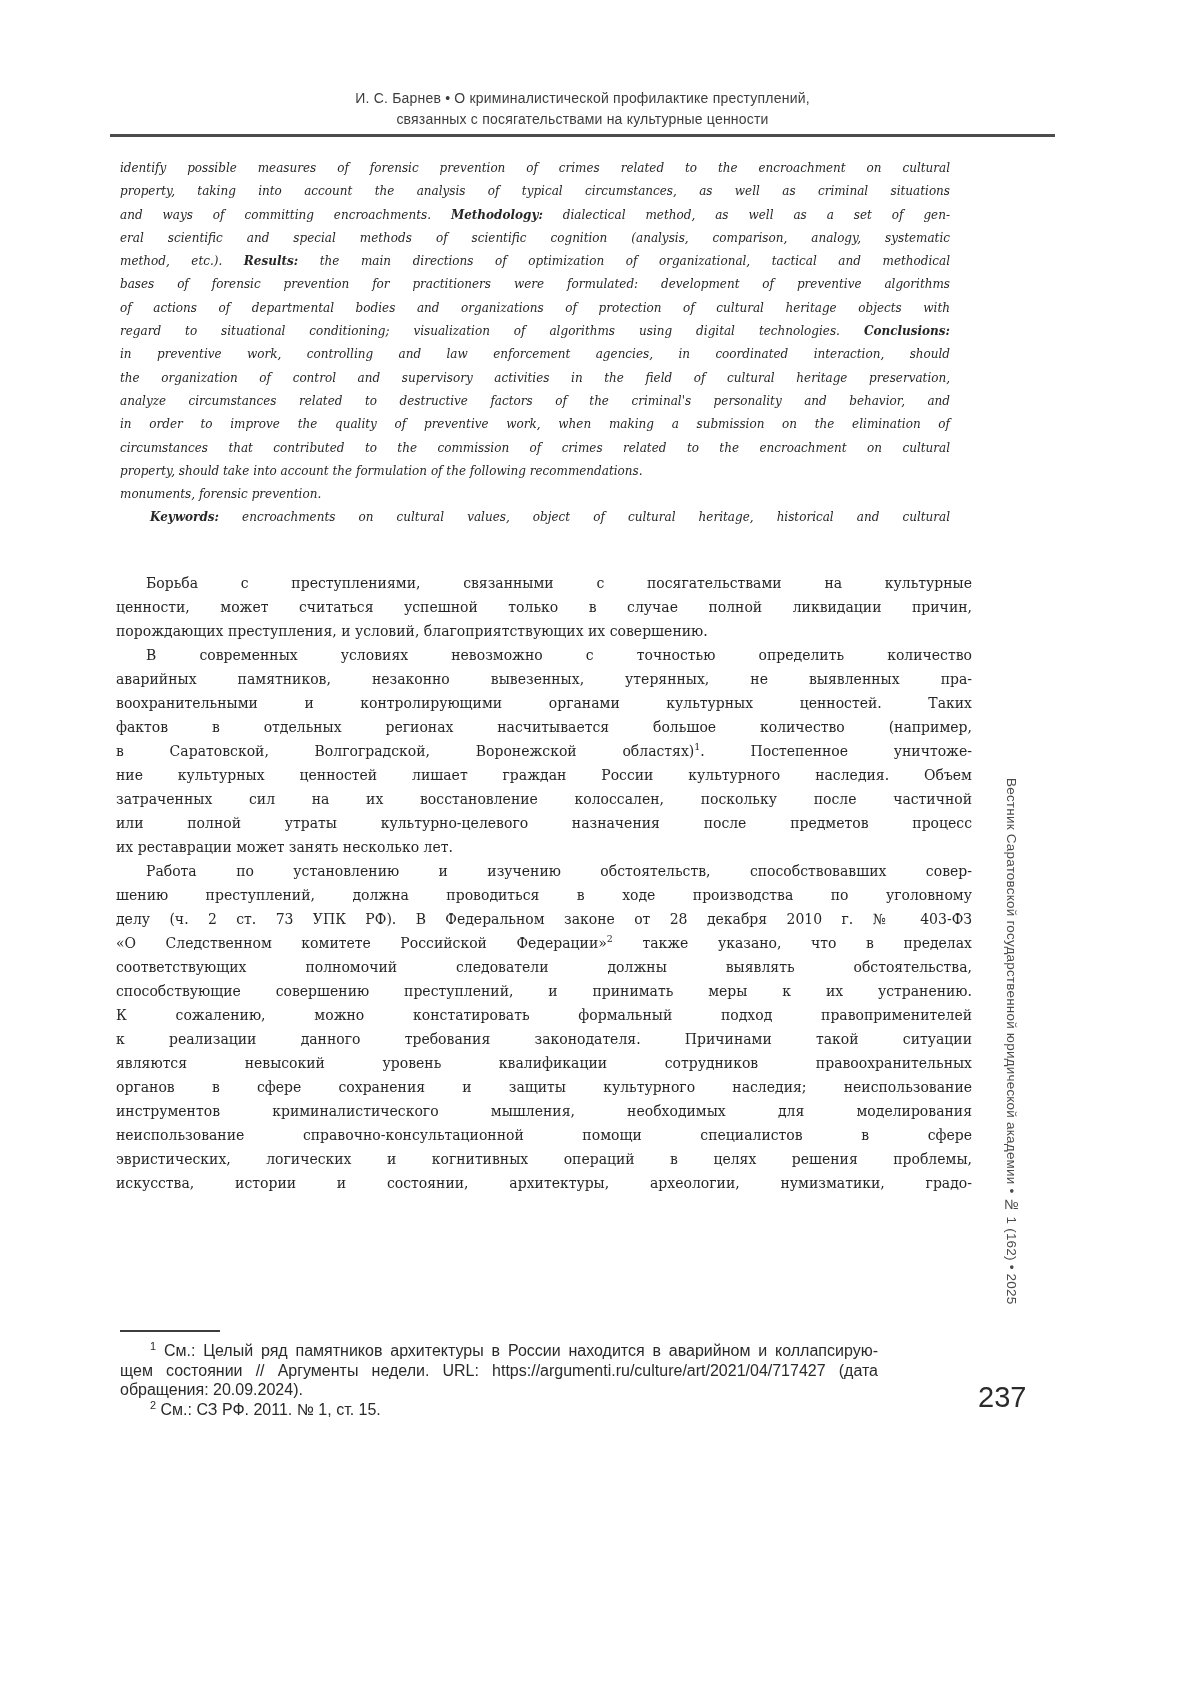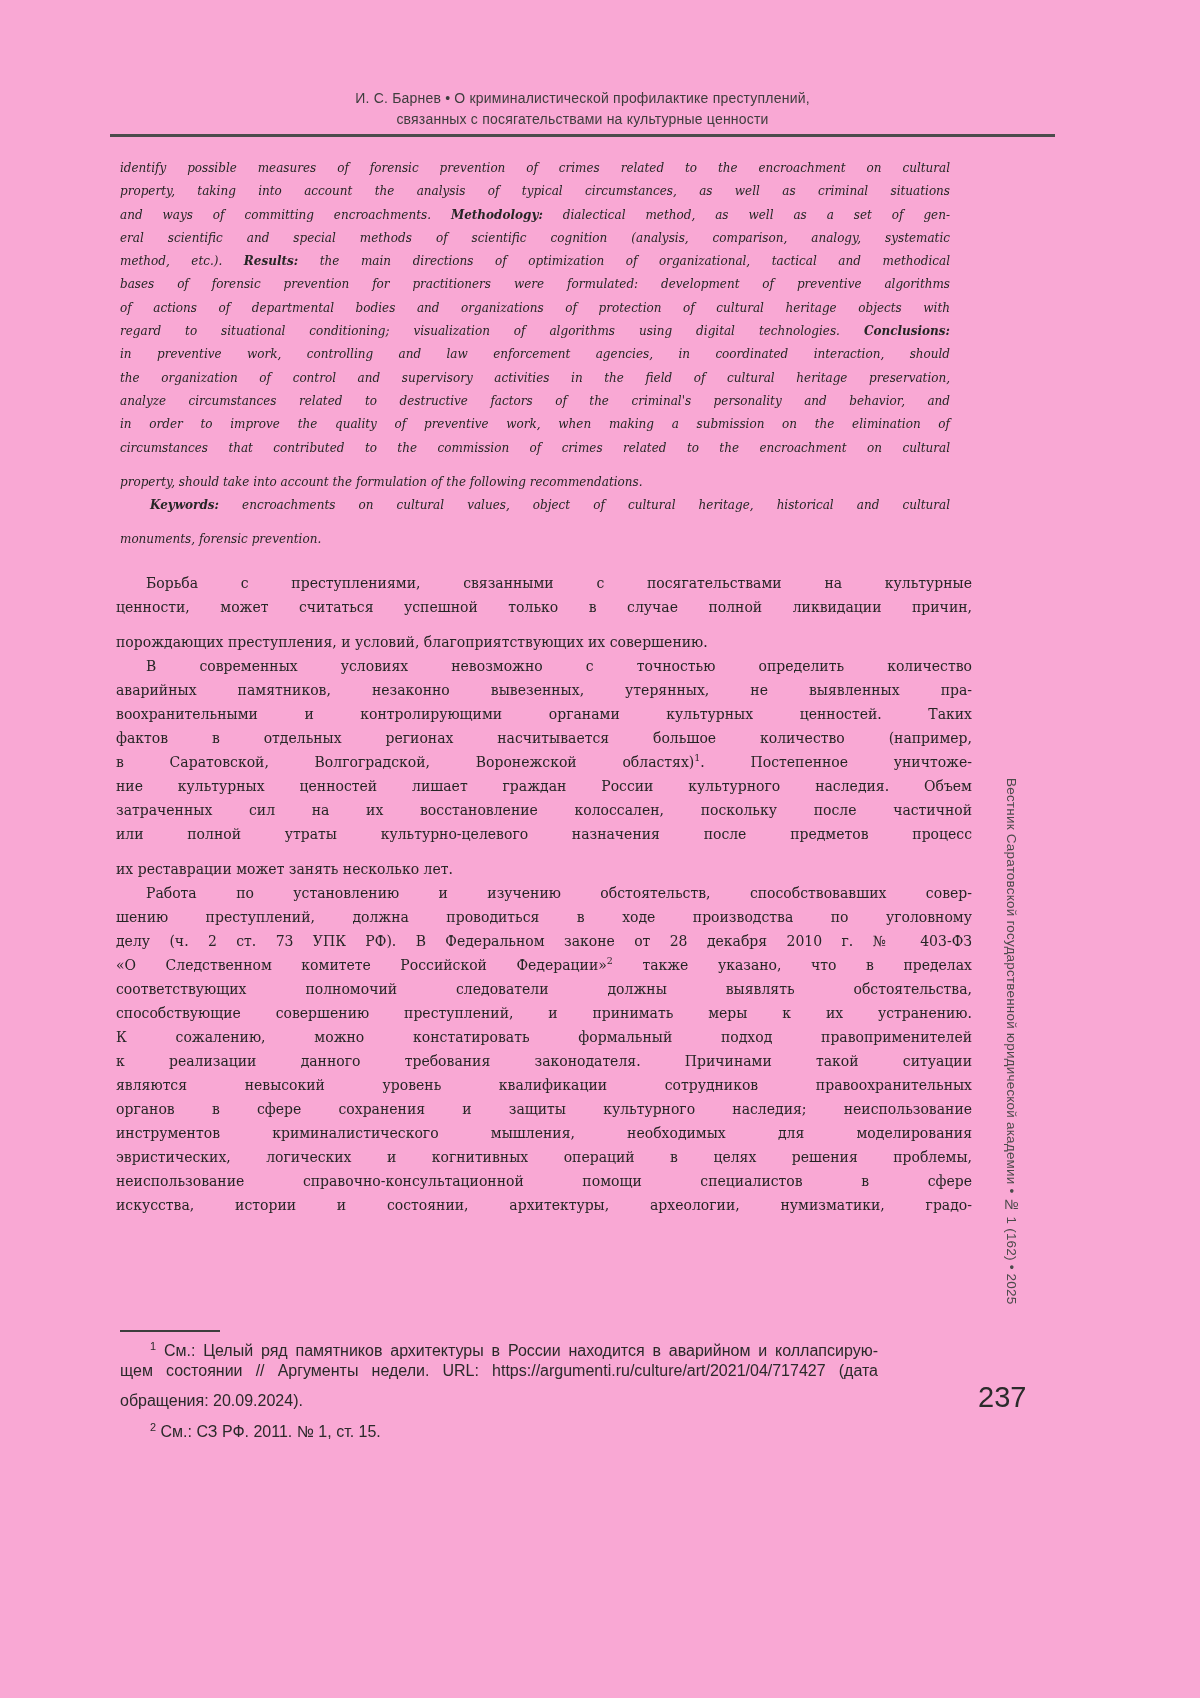--- a/index.html
+++ b/index.html
@@ -1,18 +1,18 @@
 <!DOCTYPE html>
 <html><head>
 <meta charset="utf-8">
 <style>
   html,body { margin:0; padding:0; background:#e8e8e8; }
   .page {
     position:relative; width:1200px; height:1698px; margin:0 auto;
-    background:#f9a8d4; overflow:hidden;
+    background:#ffffff; overflow:hidden;
     font-family:"DejaVu Serif", serif; color:#262626;
   }
   .running-header {
     position:absolute; top:88px; left:110px; width:945px;
     text-align:center;
     font-family:"Liberation Sans", sans-serif;
     font-size:14px; line-height:21px; color:#3d3d3d; letter-spacing:0.2px;
   }
   .header-rule {
     position:absolute; top:134px; left:110px; width:945px; height:3px;
@@ -20,21 +20,21 @@
   }
   .abstract {
     position:absolute; top:157px; left:120px; width:830px;
     font-style:italic; font-size:12px; line-height:23.3px;
   }
   .article-body {
     position:absolute; top:571px; left:116px; width:856px;
     font-size:14px; line-height:24px;
   }
   .jline { text-align:justify; text-align-last:justify; }
-  .jline.last { text-align-last:left;margin-top:11px; }
+  .jline.last { text-align-last:left; }
   .jline.ind { text-indent:30px; }
   .footnotes {
     position:absolute; top:1330px; left:120px; width:758px;
     font-family:"Liberation Sans", sans-serif;
     font-size:16px; line-height:19.7px; color:#2a2a2a;
   }
   .fn-rule { width:100px; height:2px; background:#3d3d3d; margin-bottom:9px; }
   .sidebar-caption {
     position:absolute; top:778px; left:1004px; height:492px;
     writing-mode:vertical-rl;
@@ -69,22 +69,22 @@
       <div class="jline">method, etc.). <b>Results:</b> the main directions of optimization of organizational, tactical and methodical</div>
       <div class="jline">bases of forensic prevention for practitioners were formulated: development of preventive algorithms</div>
       <div class="jline">of actions of departmental bodies and organizations of protection of cultural heritage objects with</div>
       <div class="jline">regard to situational conditioning; visualization of algorithms using digital technologies. <b>Conclusions:</b></div>
       <div class="jline">in preventive work, controlling and law enforcement agencies, in coordinated interaction, should</div>
       <div class="jline">the organization of control and supervisory activities in the field of cultural heritage preservation,</div>
       <div class="jline">analyze circumstances related to destructive factors of the criminal's personality and behavior, and</div>
       <div class="jline">in order to improve the quality of preventive work, when making a submission on the elimination of</div>
       <div class="jline">circumstances that contributed to the commission of crimes related to the encroachment on cultural</div>
       <div class="jline last">property, should take into account the formulation of the following recommendations.</div>
+      <div class="jline last">monuments, forensic prevention.</div>
       <div class="jline ind"><b>Keywords:</b> encroachments on cultural values, object of cultural heritage, historical and cultural</div>
-      <div class="jline last">monuments, forensic prevention.</div>
     </div>
 
   <div class="article-body">
     <div class="para">
         <div class="jline ind">Борьба с преступлениями, связанными с посягательствами на культурные</div>
         <div class="jline">ценности, может считаться успешной только в случае полной ликвидации причин,</div>
         <div class="jline last">порождающих преступления, и условий, благоприятствующих их совершению.</div>
       </div>
     <div class="para">
         <div class="jline ind">В современных условиях невозможно с точностью определить количество</div>
@@ -102,22 +102,22 @@
         <div class="jline">шению преступлений, должна проводиться в ходе производства по уголовному</div>
         <div class="jline">делу (ч. 2 ст. 73 УПК РФ). В Федеральном законе от 28 декабря 2010 г. № 403-ФЗ</div>
         <div class="jline">«О Следственном комитете Российской Федерации»<sup>2</sup> также указано, что в пределах</div>
         <div class="jline">соответствующих полномочий следователи должны выявлять обстоятельства,</div>
         <div class="jline">способствующие совершению преступлений, и принимать меры к их устранению.</div>
         <div class="jline">К сожалению, можно констатировать формальный подход правоприменителей</div>
         <div class="jline">к реализации данного требования законодателя. Причинами такой ситуации</div>
         <div class="jline">являются невысокий уровень квалификации сотрудников правоохранительных</div>
         <div class="jline">органов в сфере сохранения и защиты культурного наследия; неиспользование</div>
         <div class="jline">инструментов криминалистического мышления, необходимых для моделирования</div>
+        <div class="jline">неиспользование справочно-консультационной помощи специалистов в сфере</div>
         <div class="jline">эвристических, логических и когнитивных операций в целях решения проблемы,</div>
-        <div class="jline">неиспользование справочно-консультационной помощи специалистов в сфере</div>
         <div class="jline">искусства, истории и состоянии, архитектуры, археологии, нумизматики, градо-</div>
       </div>
   </div>
 
   <div class="footnotes">
     <div class="fn-rule"></div>
     <div>
         <div class="jline ind"><sup>1</sup> См.: Целый ряд памятников архитектуры в России находится в аварийном и коллапсирую-</div>
         <div class="jline">щем состоянии // Аргументы недели. URL: https://argumenti.ru/culture/art/2021/04/717427 (дата</div>
         <div class="jline last">обращения: 20.09.2024).</div>

